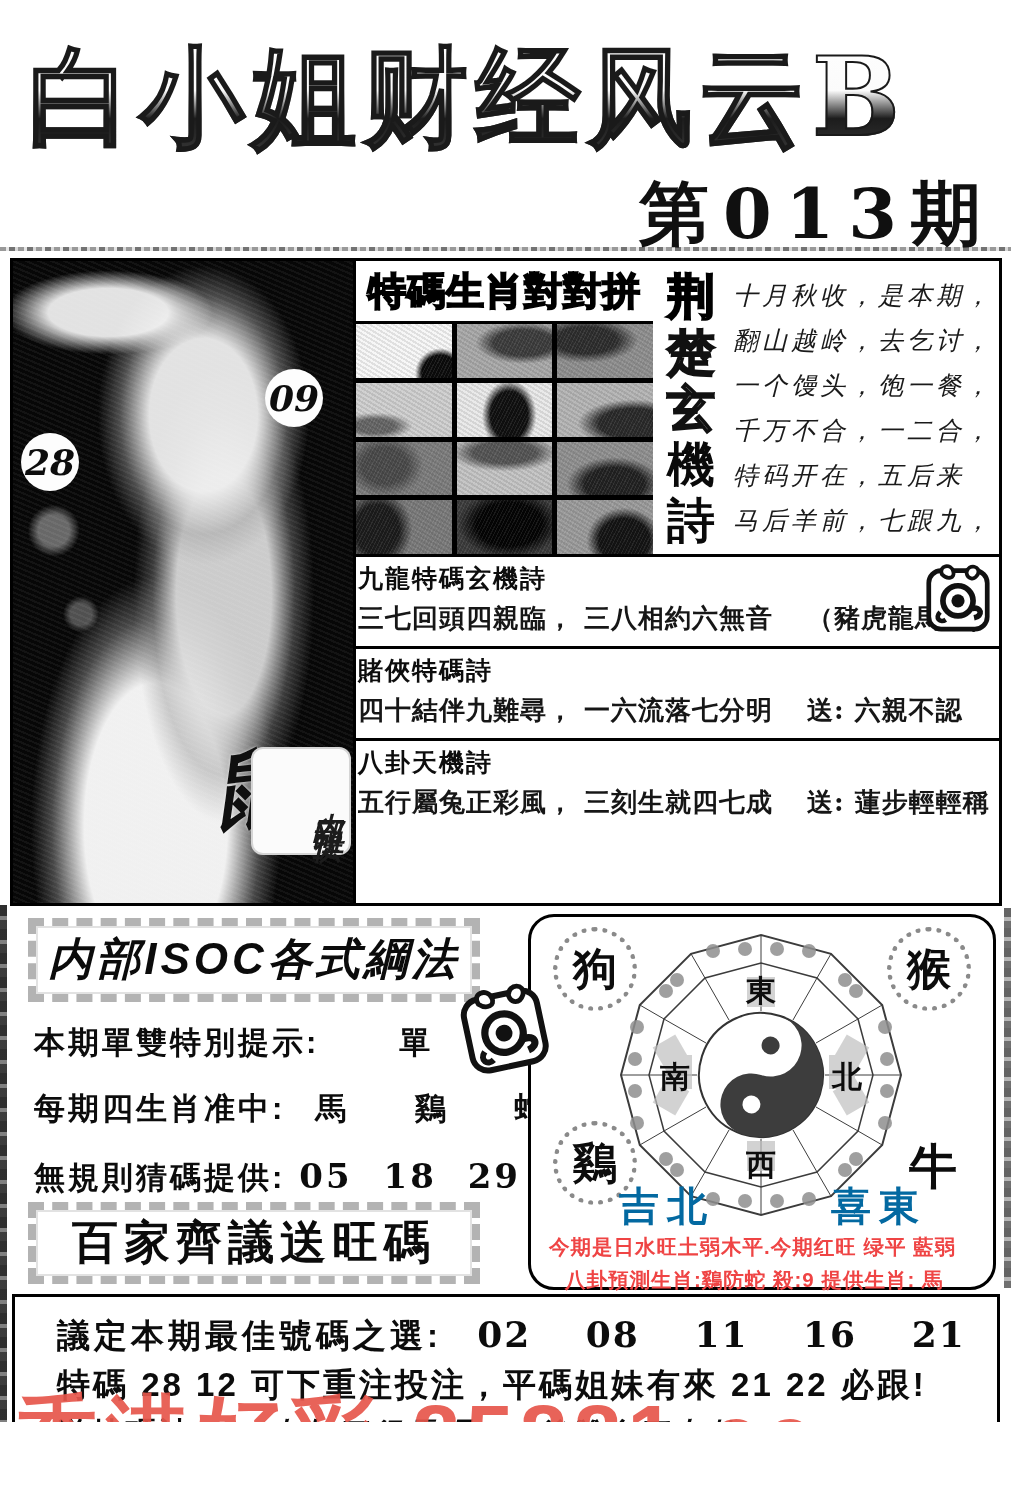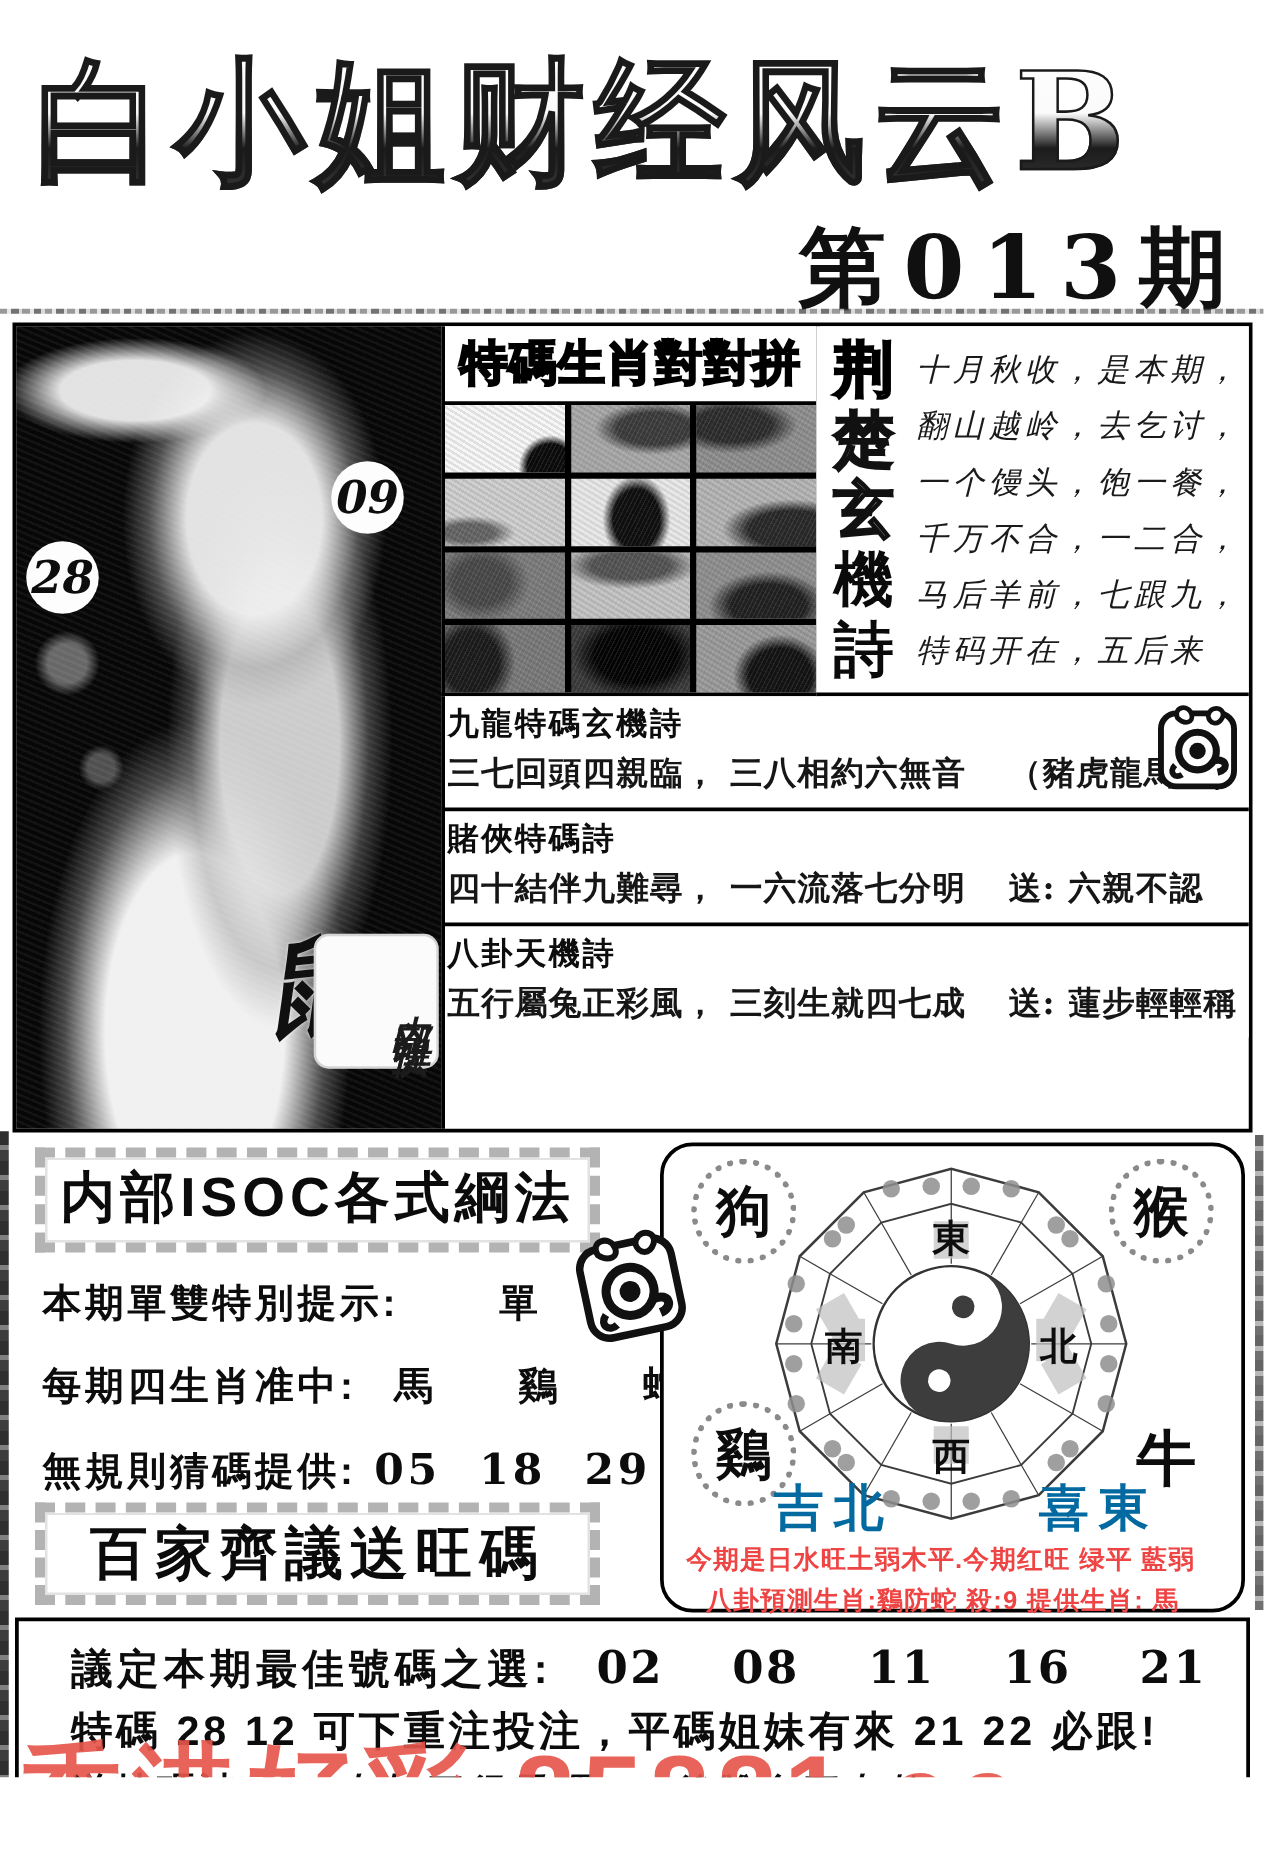--- a/index.html
+++ b/index.html
@@ -89,21 +89,21 @@
   .strip + .strip{border-top:3px solid #000;}
   .strip .ptitle{font-weight:900;font-size:25px;letter-spacing:2px;color:#0d0d0d;}
   .strip .pline{margin-top:6px;font-family:"DejaVu Serif", serif;font-weight:700;font-size:26px;
      letter-spacing:1px;color:#161616;white-space:nowrap;}
   .strip .pnote{margin-left:34px;}
   .stamp-icon{position:absolute;right:8px;top:6px;width:66px;height:70px;}
 
   
   .fancybox{position:absolute;left:28px;background:#fff;border:8px dashed #b3b3b3;
      box-shadow:0 0 0 2px #e2e2e2 inset;text-align:center;font-weight:900;color:#0b0b0b;}
-  .isoc-h{top:918px;width:436px;height:68px;line-height:66px;font-size:44px;letter-spacing:4px;}
+  .isoc-h{top:918px;width:436px;height:68px;line-height:66px;font-size:44px;letter-spacing:4px;font-style:italic;}
   .baijia-h{top:1202px;width:436px;height:66px;line-height:64px;font-size:46px;letter-spacing:6px;}
   .mlrow{position:absolute;left:34px;width:470px;display:flex;align-items:baseline;
      font-weight:900;font-size:31px;letter-spacing:3px;color:#0c0c0c;white-space:nowrap;}
   .mlrow .val{margin-left:36px;}
   .row1{top:1022px;} .row1 .val{margin-left:80px;}
   .row2{top:1088px;} .row2 .val{letter-spacing:30px;margin-left:30px;}
   .row3{top:1156px;} .row3 .val{word-spacing:16px;margin-left:14px;font-family:"DejaVu Serif", serif;font-size:34px;}
   .hand-stamp{position:absolute;left:462px;top:982px;width:84px;height:90px;transform:rotate(-12deg);z-index:4;}
 
   
@@ -192,22 +192,22 @@
         <span class="jc-speckle">楚</span>
         <span class="jc-speckle">玄</span>
         <span class="jc-solid">機</span>
         <span class="jc-solid">詩</span>
       </div>
       <div class="jc-lines">
         <div>十月秋收，是本期，</div>
         <div>翻山越岭，去乞讨，</div>
         <div>一个馒头，饱一餐，</div>
         <div>千万不合，一二合，</div>
+        <div>特码开在，五后来</div>
         <div>马后羊前，七跟九，</div>
-        <div>特码开在，五后来</div>
       </div>
     </div>
 
     <div class="strips">
       <div class="strip">
         <div class="ptitle">九龍特碼玄機詩</div>
         <div class="pline"><span>三七回頭四親臨，  三八相約六無音</span><span class="pnote">（豬虎龍馬羊）</span></div>
         <svg class="stamp-icon" viewBox="0 0 70 74">
           <rect x="4" y="8" width="62" height="62" rx="13" fill="#fff" stroke="#111" stroke-width="5"></rect>
           <path d="M18 12 C14 2 28 0 30 9 C32 16 24 18 18 12 Z" fill="#fff" stroke="#111" stroke-width="4"></path>

